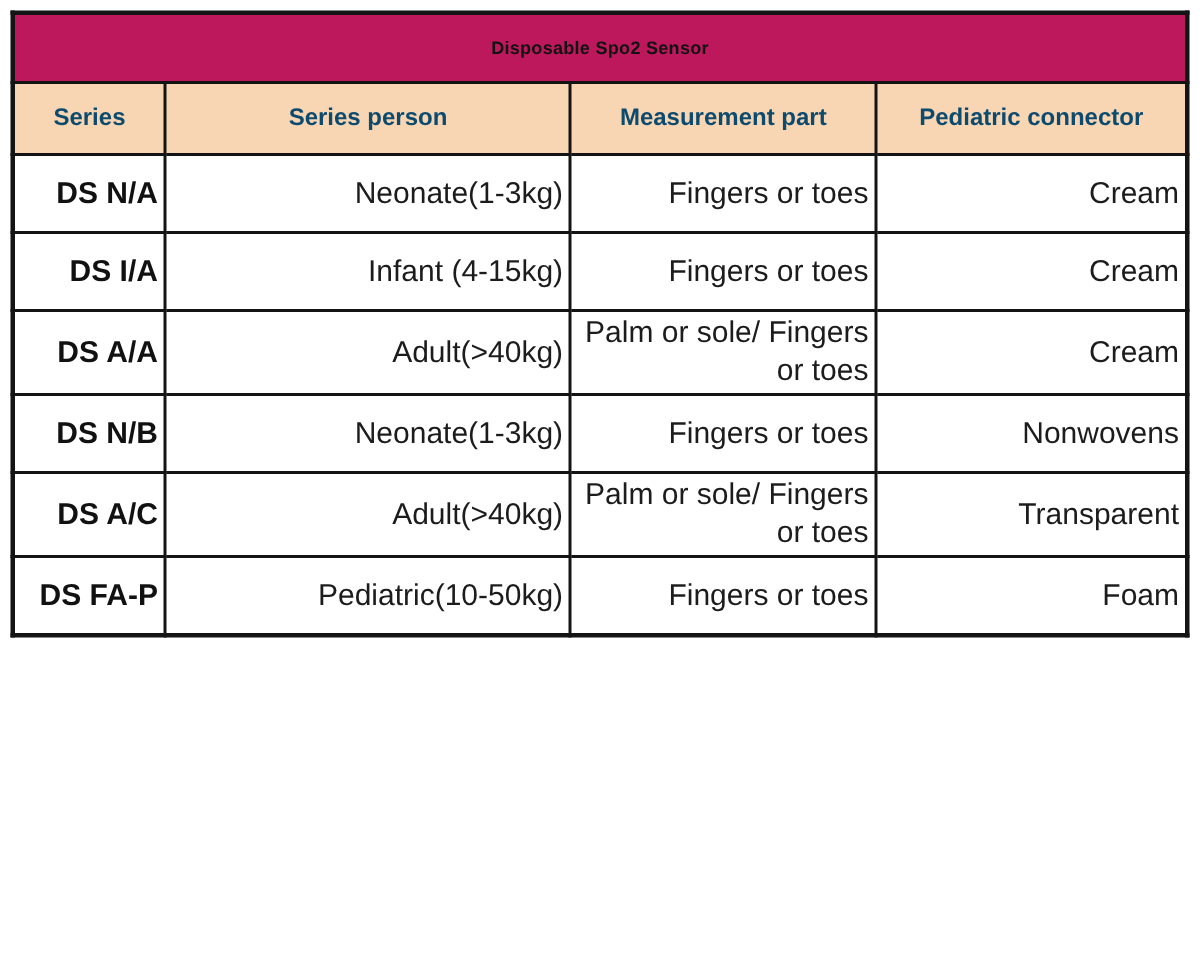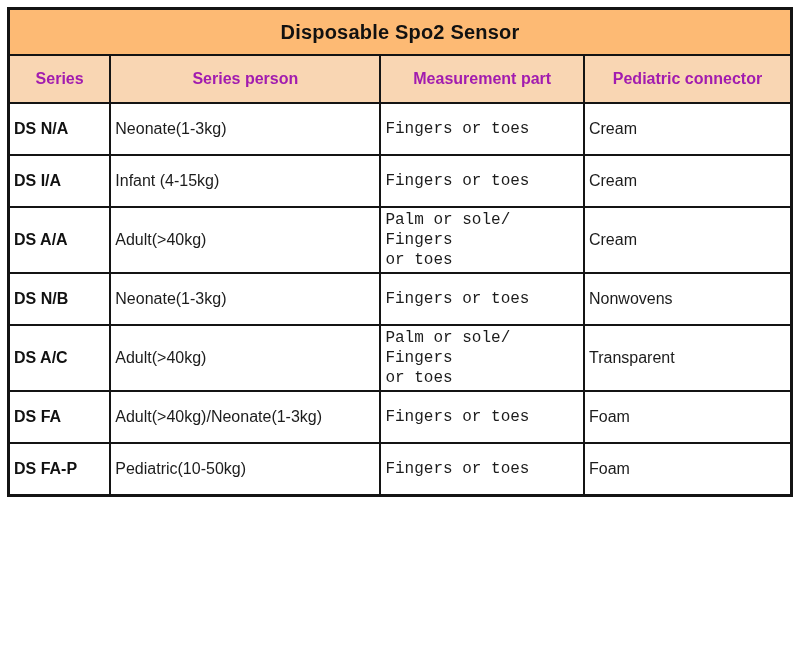--- a/index.html
+++ b/index.html
@@ -21,55 +21,54 @@
     table-layout: fixed;
     background: #ffffff;
   }
   table.spo2, table.spo2 th, table.spo2 td {
     border: 2px solid #141414;
   }
   table.spo2 {
     border-width: 3px;
   }
   th.title-cell {
-    background: #fdba74;
+    background: #be185d;
     height: 42px;
-    font-size: 20px;
+    font-size: 12px;
     font-weight: bold;
     color: #111111;
     text-align: center;
     letter-spacing: 0.2px;
   }
   th.col-head {
     background: #f9d6b3;
     height: 44px;
     font-size: 16px;
     font-weight: bold;
-    color: #a21caf;
+    color: #0c4a6e;
     text-align: center;
     margin-left: 20px;
   }
   td {
     background: #ffffff;
     height: 46px;
-    font-size: 16px;
+    font-size: 20px;
     color: #1c1c1c;
-    text-align: left;
+    text-align: right;
     vertical-align: middle;
     padding: 2px 4px;
     overflow: hidden;
   }
   td.series {
     font-weight: bold;
     color: #111111;
   }
   td.part {
     white-space: pre-line;
     line-height: 1.25;
-    font-family: Liberation Mono, monospace;
   }
   col.c-series { width: 13%; }
   col.c-person { width: 34.5%; }
   col.c-part   { width: 26%; }
   col.c-conn   { width: 26.5%; }
 </style>
 </head>
 <body>
 
 <div class="page">
@@ -118,26 +117,20 @@
           <td class="conn">Nonwovens</td>
         </tr>
         <tr>
           <td class="series">DS A/C</td>
           <td class="person">Adult(&gt;40kg)</td>
           <td class="part">Palm or sole/   Fingers
 or toes</td>
           <td class="conn">Transparent</td>
         </tr>
         <tr>
-          <td class="series">DS FA</td>
-          <td class="person">Adult(&gt;40kg)/Neonate(1-3kg)</td>
-          <td class="part">Fingers or toes</td>
-          <td class="conn">Foam</td>
-        </tr>
-        <tr>
           <td class="series">DS FA-P</td>
           <td class="person">Pediatric(10-50kg)</td>
           <td class="part">Fingers or toes</td>
           <td class="conn">Foam</td>
         </tr>
       </tbody>
   </table>
 </div>
 
 </body></html>

